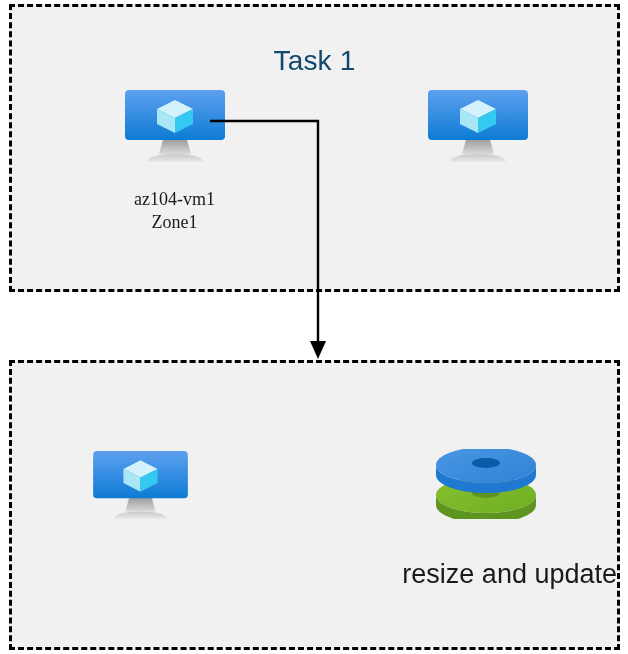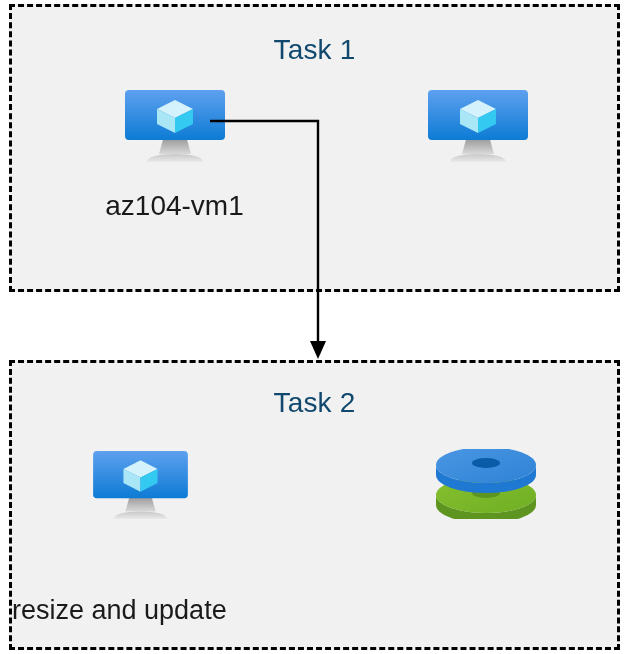--- a/index.html
+++ b/index.html
@@ -47,33 +47,33 @@
     position: absolute;
     width: 100%;
     text-align: center;
     color: #11496e;
     font-size: 28px;
     font-family: "Liberation Sans", sans-serif;
     letter-spacing: 0.2px;
     white-space: nowrap;
     user-select: none;
   }
-  #task-title-1 { top: 27px; }
+  #task-title-1 { top: 38px; }
   #task-title-2 { top: 24px; }
 
   
   .node {
     position: absolute;
     text-align: center;
   }
   .node-label {
     color: #1a1a1a;
-    font-size: 28px;
+    font-size: 18px;
     line-height: 1.28;
-    font-family: Liberation Sans, sans-serif;
+    font-family: Liberation Serif, serif;
     white-space: nowrap;
     user-select: none;
   }
   .node-label .line2 { display: block; }
 
   #node-vm1 { left: 50px; top: 81px; width: 225px; }
   #node-vm2 { left: 353px; top: 81px; width: 225px; }
 
   .icon-wrap {
     display: block;
@@ -90,27 +90,26 @@
     display: flex;
     justify-content: center;
     align-items: flex-start;
     gap: 86px;
   }
   #task2-caption {
     position: absolute;
     left: 0;
     top: 196px;
     width: 100%;
-    text-align: left;
+    text-align: right;
     color: #1a1a1a;
     font-size: 27px;
     font-family: "Liberation Sans", sans-serif;
     white-space: nowrap;
     user-select: none;
-    margin-top: 36px;
   }
 
   
   #connector-layer {
     position: absolute;
     left: 0; top: 0;
     width: 628px;
     height: 654px;
     pointer-events: none;
   }
@@ -146,20 +145,21 @@
           <g>
             <path d="M52 12 L70 21 L52 30 L34 21 Z" fill="#d4f2fb"></path>
             <path d="M34 21 L52 30 L52 45 L34 36 Z" fill="#a9e7f7"></path>
             <path d="M70 21 L52 30 L52 45 L70 36 Z" fill="#33c9f0"></path>
           </g>
         </svg>
       </span>
       <div class="label-gap"></div>
       <div class="node-label">
         <span>az104-vm1</span>
+        <span class="line2">Zone1</span>
       </div>
     </div>
 
     <div class="node" id="node-vm2">
       <span class="icon-wrap">
         <svg width="104" height="76" viewBox="0 0 104 76" xmlns="http://www.w3.org/2000/svg">
           <defs>
             <linearGradient id="vmScreenB" x1="0" y1="0" x2="0" y2="1">
               <stop offset="0%" stop-color="#5ea0ef"></stop>
               <stop offset="100%" stop-color="#0d7bd4"></stop>
@@ -183,21 +183,20 @@
           </g>
         </svg>
       </span>
       <div class="label-gap"></div>
       <div class="node-label">
       </div>
     </div>
   </div>
 
   <div class="task-box" id="task-box-2">
-    <div class="task-title" id="task-title-2">Task 2</div>
 
     <div id="task2-icon-row">
 
       <span class="icon-wrap">
         <svg width="99" height="72" viewBox="0 0 104 76" xmlns="http://www.w3.org/2000/svg">
           <defs>
             <linearGradient id="vmScreenC" x1="0" y1="0" x2="0" y2="1">
               <stop offset="0%" stop-color="#5ea0ef"></stop>
               <stop offset="100%" stop-color="#0d7bd4"></stop>
             </linearGradient>

